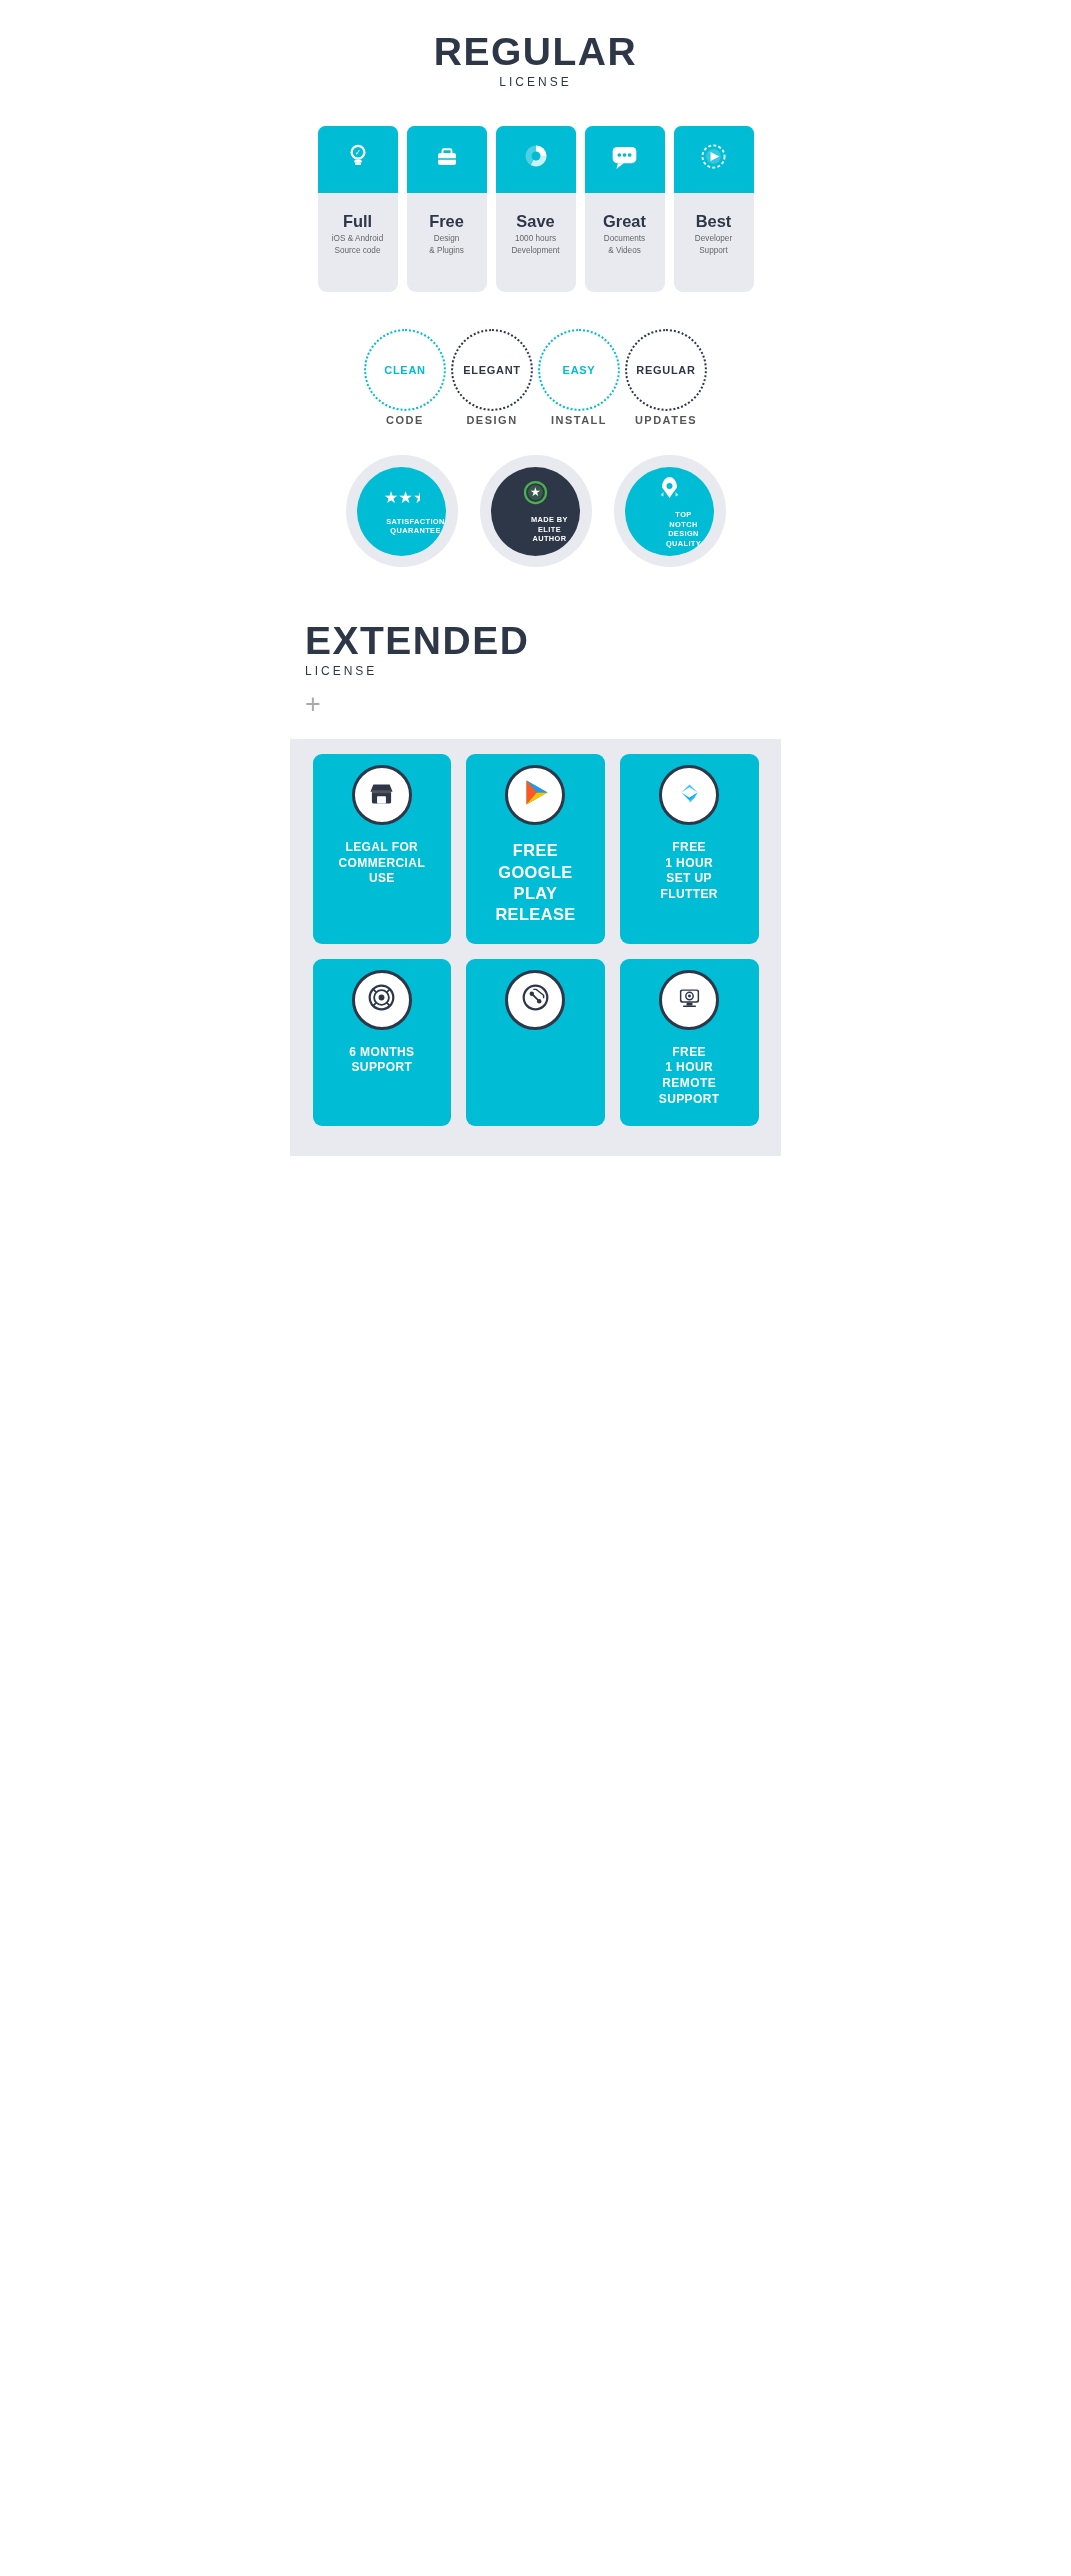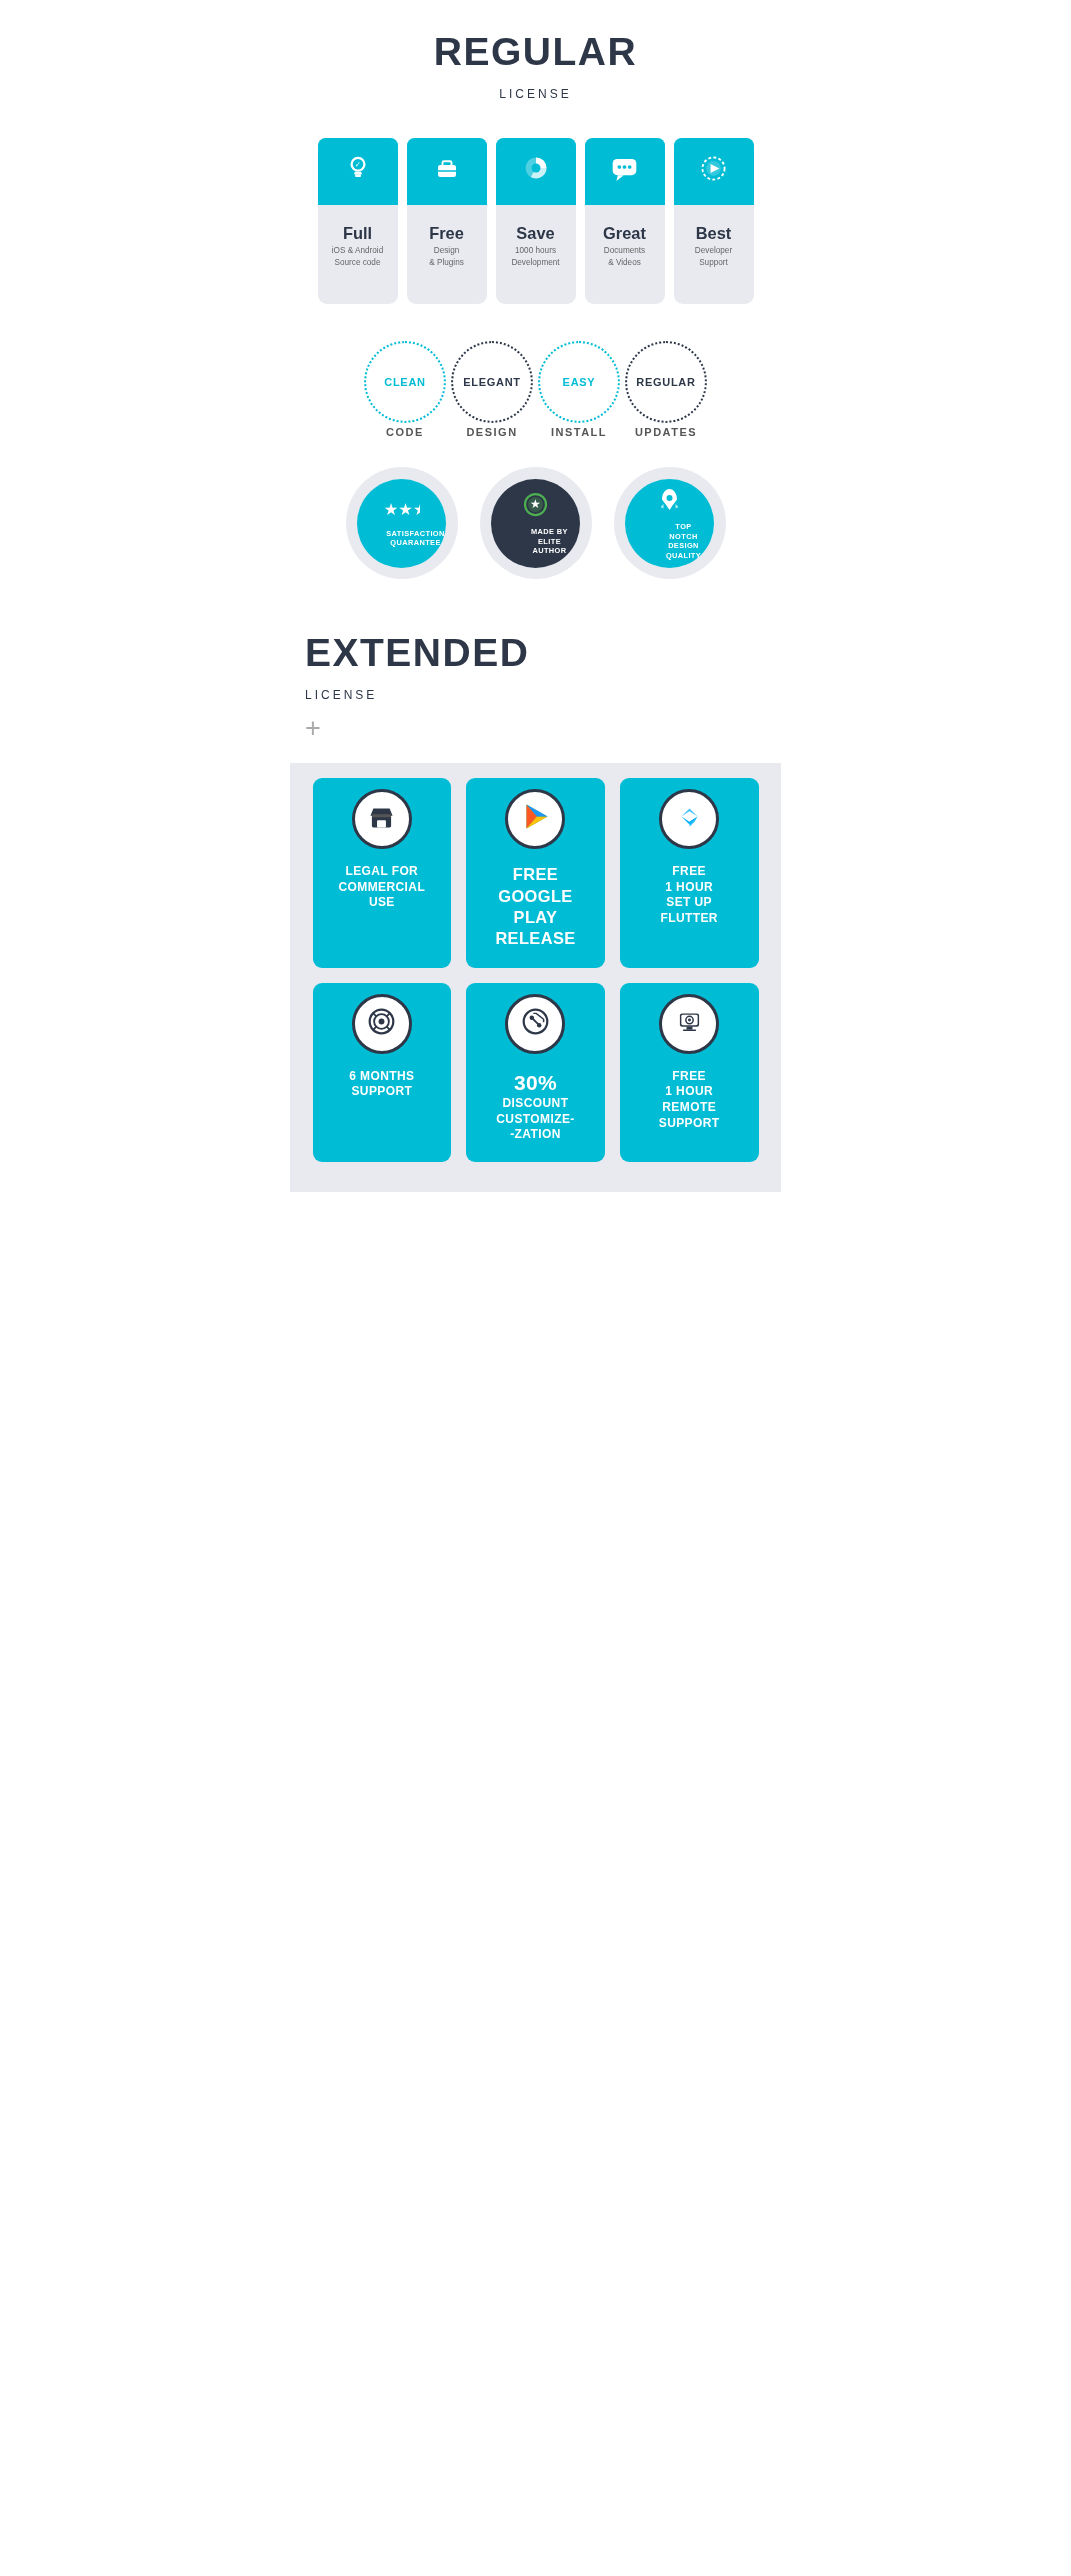--- a/index.html
+++ b/index.html
@@ -18,21 +18,21 @@
     .regular-title {
       font-size: 39px;
       font-weight: 900;
       color: #2d3748;
       letter-spacing: 1.5px;
     }
     .license-subtitle {
       font-size: 12px;
       color: #2d3748;
       letter-spacing: 3px;
-      margin-top: 13px;
+      margin-top: 1px;
     }
 
     
     .feature-cards {
       display: flex;
       justify-content: center;
       gap: 9px;
       padding: 22px 22px 7.4px;
     }
     .feature-card {
@@ -503,24 +503,20 @@
         <span class="ext-card-icon">
           <svg width="31" height="31" viewBox="0 0 42 42">
             <circle cx="21" cy="21" r="16" fill="none" stroke="#2d3748" stroke-width="3"></circle>
             <path d="M14 14 L28 28" stroke="#2d3748" stroke-width="2.5"></path>
             <circle cx="16" cy="16" r="3" fill="#2d3748"></circle>
             <circle cx="26" cy="26" r="3" fill="#2d3748"></circle>
             <path d="M18 10 L22 10 L32 18 L32 22" stroke="#2d3748" stroke-width="2" fill="none"></path>
           </svg>
         </span>
       </div>
-      <div class="ext-card-body">
-        <div class="ext-card-title big" style="font-size:21px; font-weight:900;">30%</div>
-        <div class="ext-card-title">DISCOUNT<br>CUSTOMIZE-<br>-ZATION</div>
-      </div>
     </div>
 
     <div class="ext-card">
       <div class="ext-card-top">
         <span class="ext-card-icon">
           <svg width="31" height="31" viewBox="0 0 42 42">
             <rect x="8" y="10" width="26" height="18" rx="3" fill="#2d3748"></rect>
             <rect x="10" y="12" width="22" height="14" rx="2" fill="white"></rect>
             <rect x="17" y="28" width="8" height="4" fill="#2d3748"></rect>
             <rect x="12" y="32" width="18" height="2" rx="1" fill="#2d3748"></rect>

